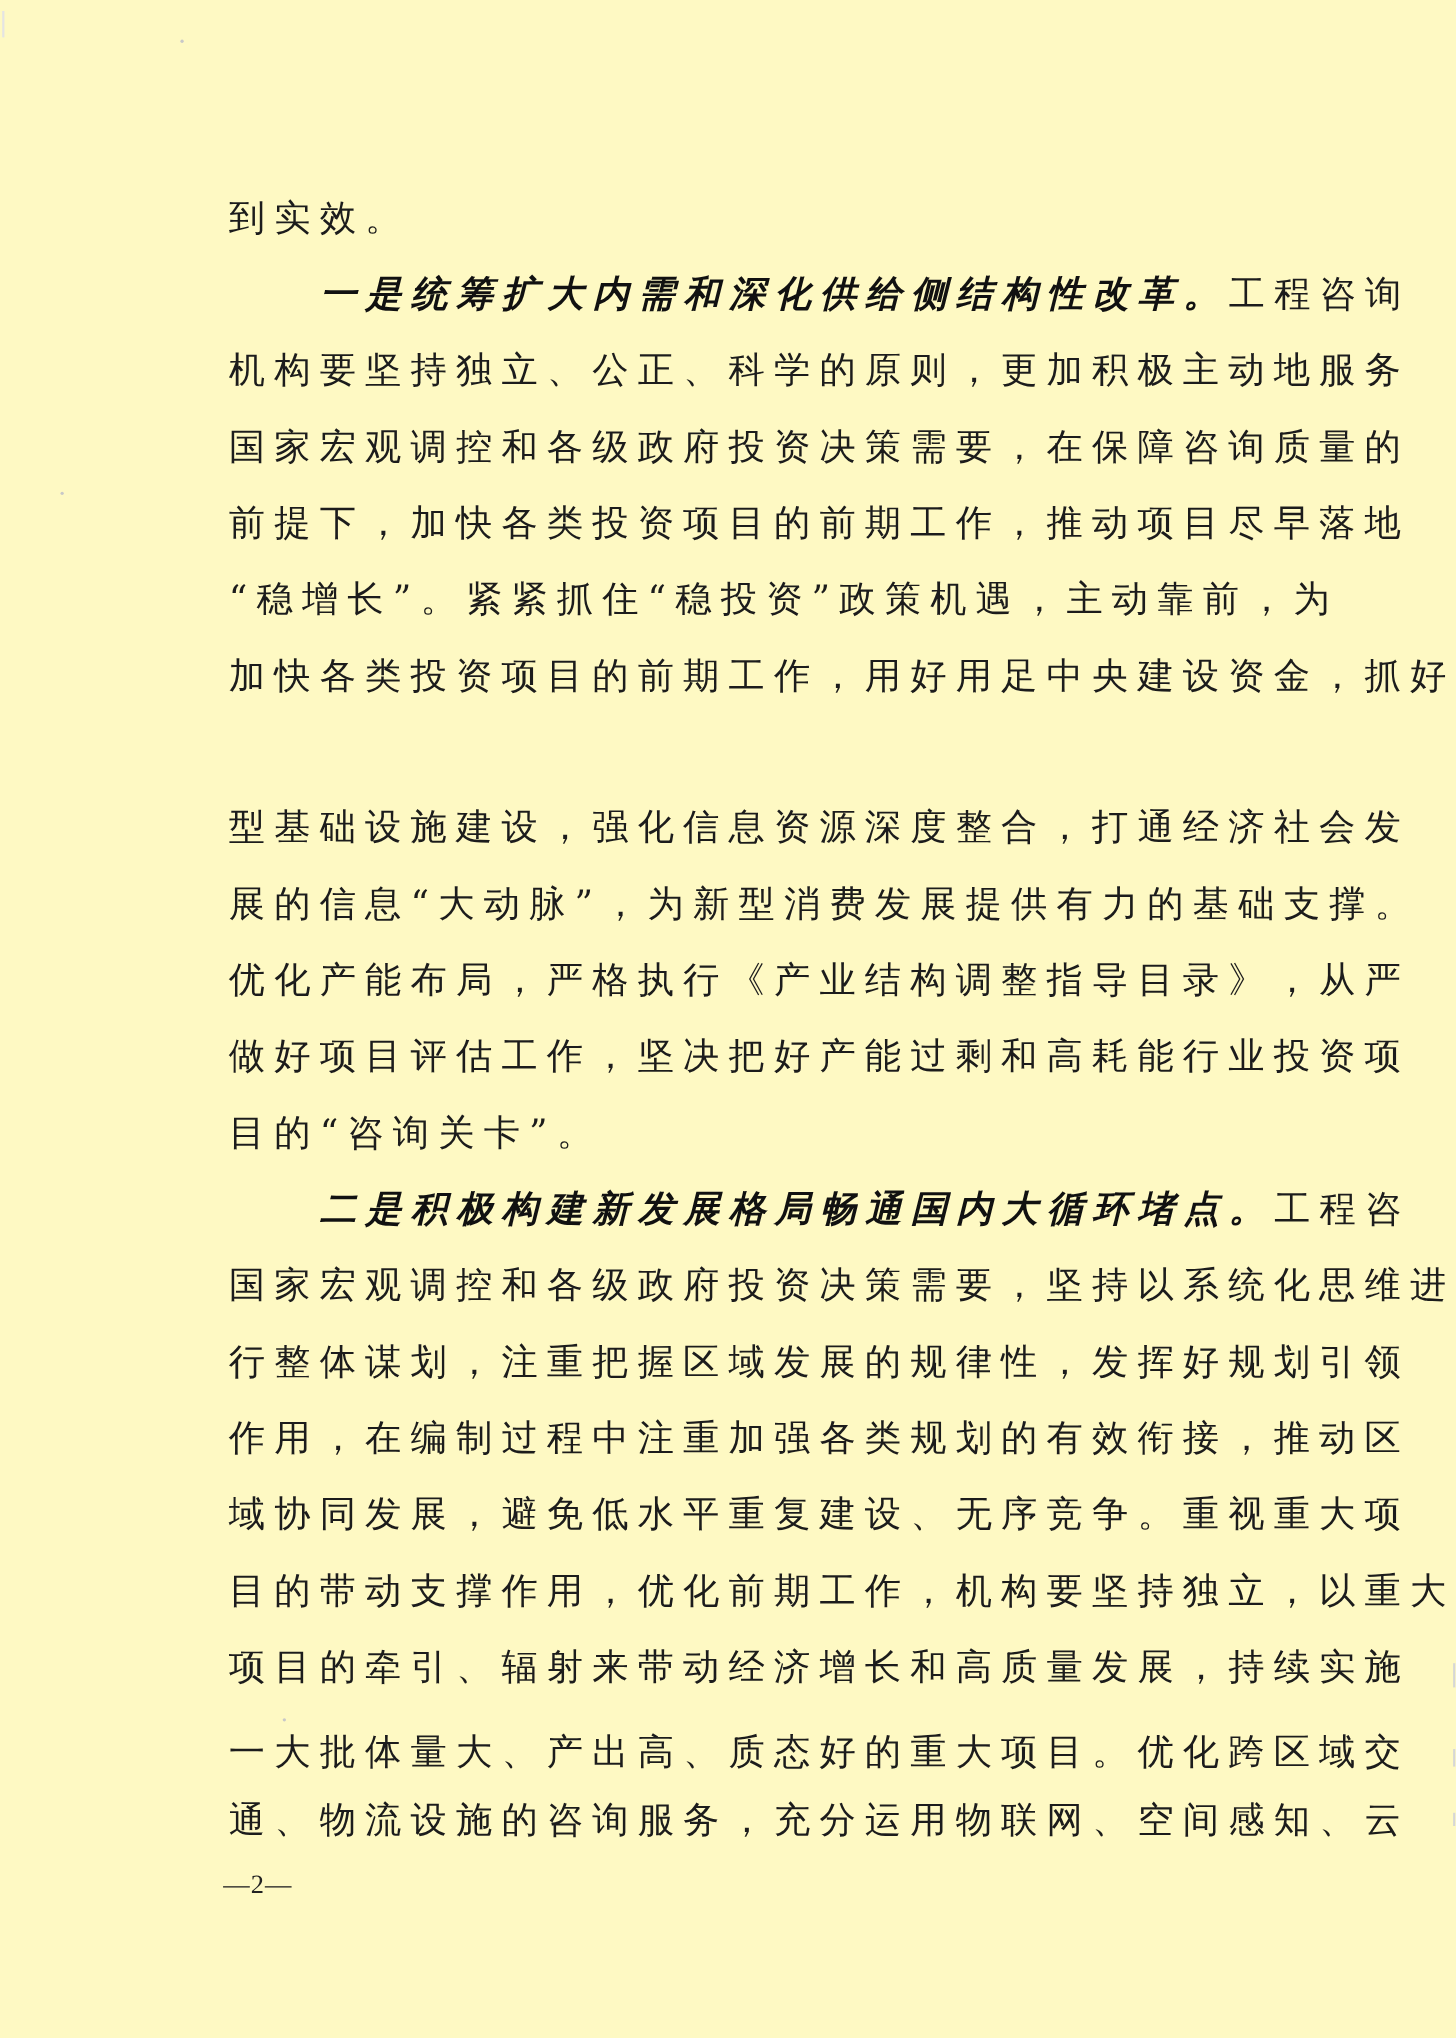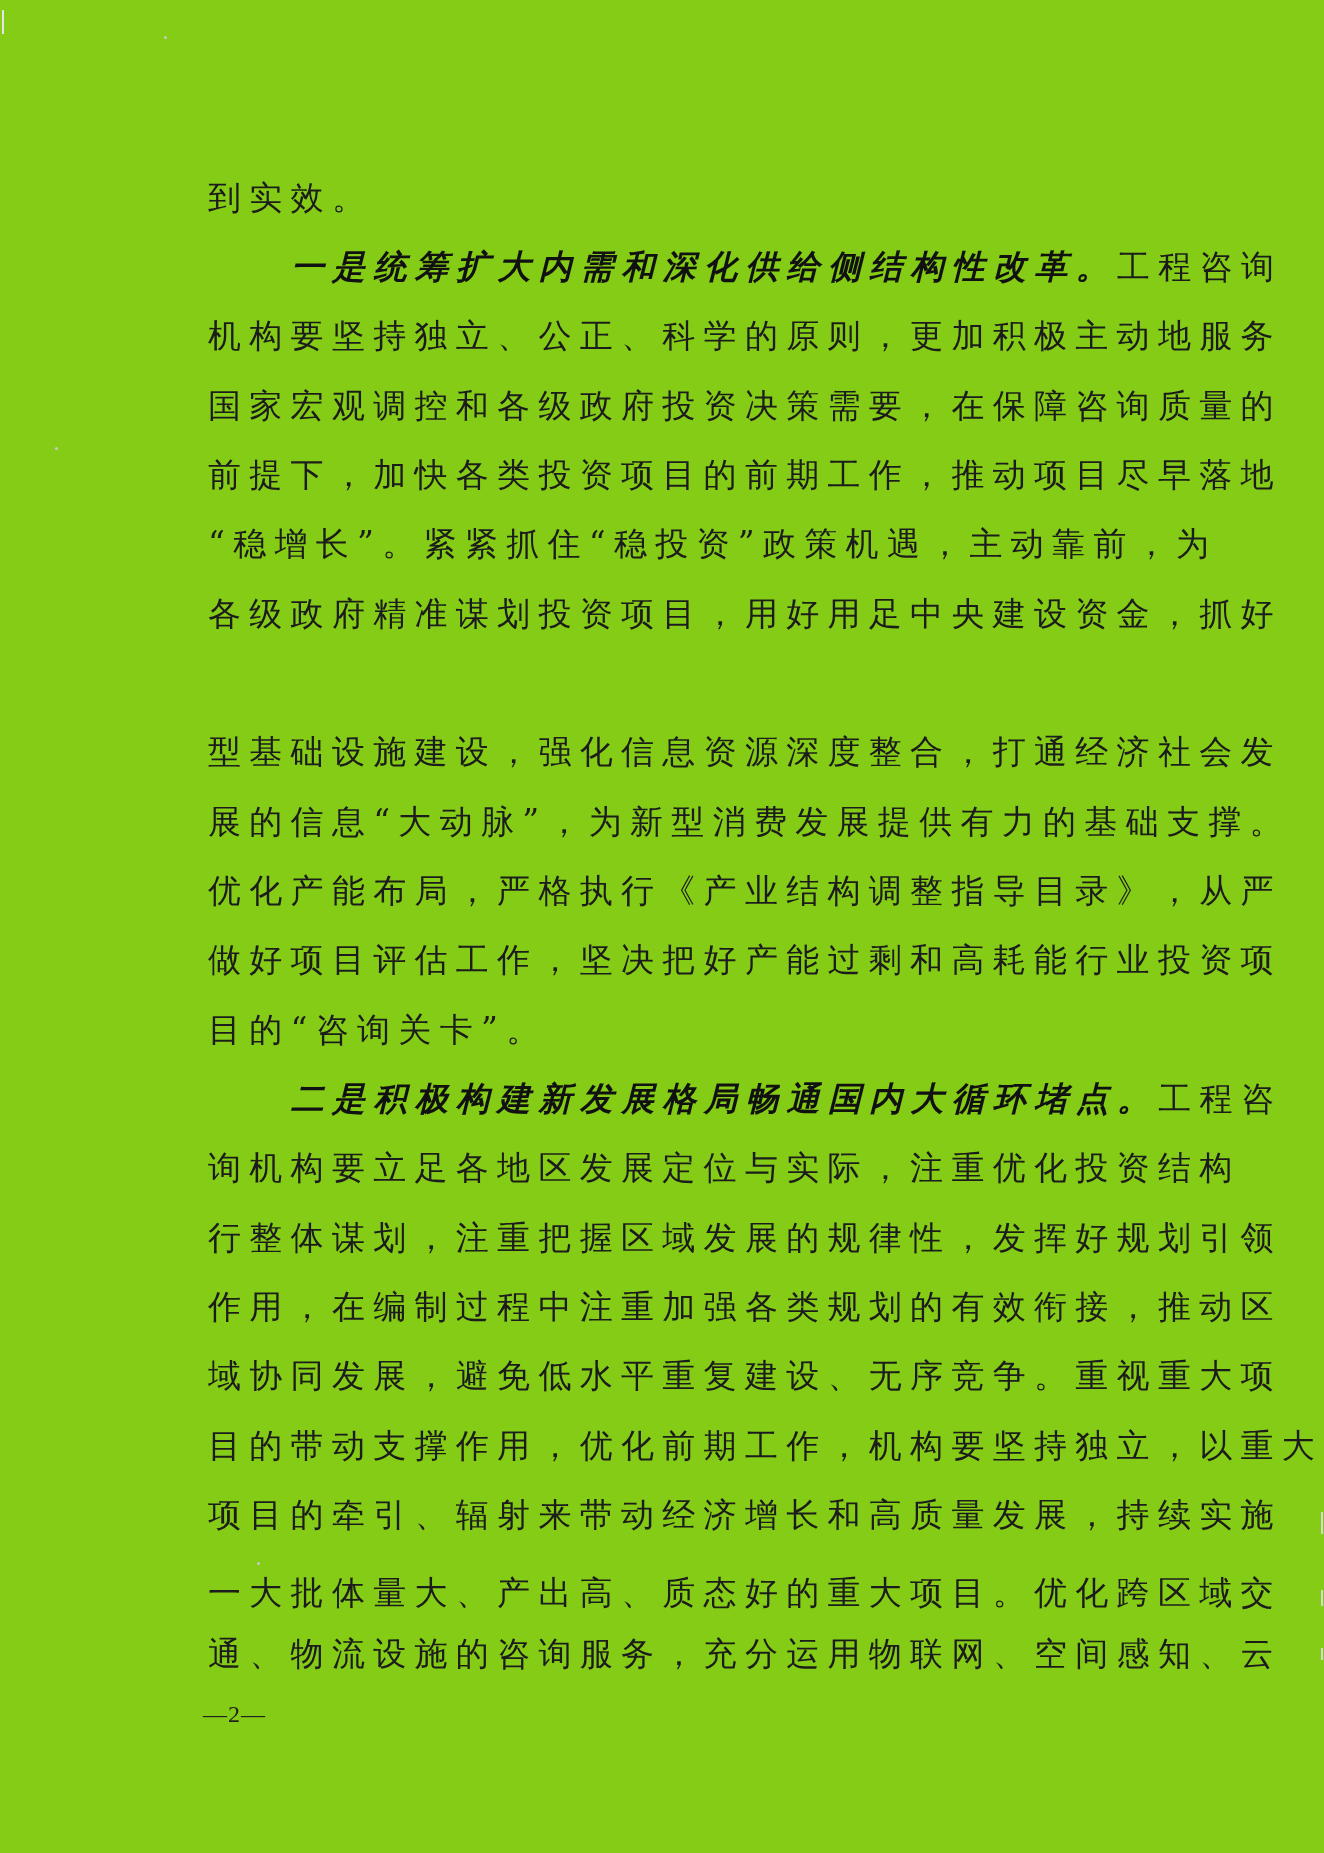--- a/index.html
+++ b/index.html
@@ -13,21 +13,21 @@
       position: relative;
       overflow: hidden;
       font-family: "DejaVu Serif", "Liberation Serif", serif;
       color: #1a1a1a;
     }
     .page {
       position: absolute;
       left: 0; top: 0;
       width: 1324px;
       height: 1853px;
-      background: #84cc16;
+      background: #fef9c3;
     }
     .line {
       position: absolute;
       left: 208px;
       width: 920px;
       height: 42px;
       line-height: 42px;
       font-size: 33px;
       letter-spacing: 8.3px;
       white-space: nowrap;
@@ -72,31 +72,31 @@
     <span>到实效。</span>
   </div>
 
   <div class="line indent" style="top:246px;">
     <span class="bold">一是统筹扩大内需和深化供给侧结构性改革。</span><span>工程咨询</span>
   </div>
   <div class="line" style="top:315px;"><span>机构要坚持独立、公正、科学的原则，更加积极主动地服务</span></div>
   <div class="line" style="top:385px;"><span>国家宏观调控和各级政府投资决策需要，在保障咨询质量的</span></div>
   <div class="line" style="top:454px;"><span>前提下，加快各类投资项目的前期工作，推动项目尽早落地</span></div>
   <div class="line" style="top:523px;"><span>“稳增长”。紧紧抓住“稳投资”政策机遇，主动靠前，为</span></div>
-  <div class="line" style="top:593px;"><span>各级政府精准谋划投资项目，用好用足中央建设资金，抓好</span></div>
+  <div class="line" style="top:593px;"><span>加快各类投资项目的前期工作，用好用足中央建设资金，抓好</span></div>
   <div class="line" style="top:731px;"><span>型基础设施建设，强化信息资源深度整合，打通经济社会发</span></div>
   <div class="line" style="top:801px;"><span>展的信息“大动脉”，为新型消费发展提供有力的基础支撑。</span></div>
   <div class="line" style="top:870px;"><span>优化产能布局，严格执行《产业结构调整指导目录》，从严</span></div>
   <div class="line" style="top:939px;"><span>做好项目评估工作，坚决把好产能过剩和高耗能行业投资项</span></div>
   <div class="line" style="top:1009px;"><span>目的“咨询关卡”。</span></div>
 
   <div class="line indent" style="top:1078px;">
     <span class="bold">二是积极构建新发展格局畅通国内大循环堵点。</span><span>工程咨</span>
   </div>
-  <div class="line" style="top:1147px;"><span>询机构要立足各地区发展定位与实际，注重优化投资结构</span></div>
+  <div class="line" style="top:1147px;"><span>国家宏观调控和各级政府投资决策需要，坚持以系统化思维进</span></div>
   <div class="line" style="top:1217px;"><span>行整体谋划，注重把握区域发展的规律性，发挥好规划引领</span></div>
   <div class="line" style="top:1286px;"><span>作用，在编制过程中注重加强各类规划的有效衔接，推动区</span></div>
   <div class="line" style="top:1355px;"><span>域协同发展，避免低水平重复建设、无序竞争。重视重大项</span></div>
   <div class="line" style="top:1425px;"><span>目的带动支撑作用，优化前期工作，机构要坚持独立，以重大</span></div>
   <div class="line" style="top:1494px;"><span>项目的牵引、辐射来带动经济增长和高质量发展，持续实施</span></div>
   <div class="line" style="top:1572px;"><span>一大批体量大、产出高、质态好的重大项目。优化跨区域交</span></div>
   <div class="line" style="top:1633px;"><span>通、物流设施的咨询服务，充分运用物联网、空间感知、云</span></div>
 
   <div class="page-number">—2—</div>
 </div>

